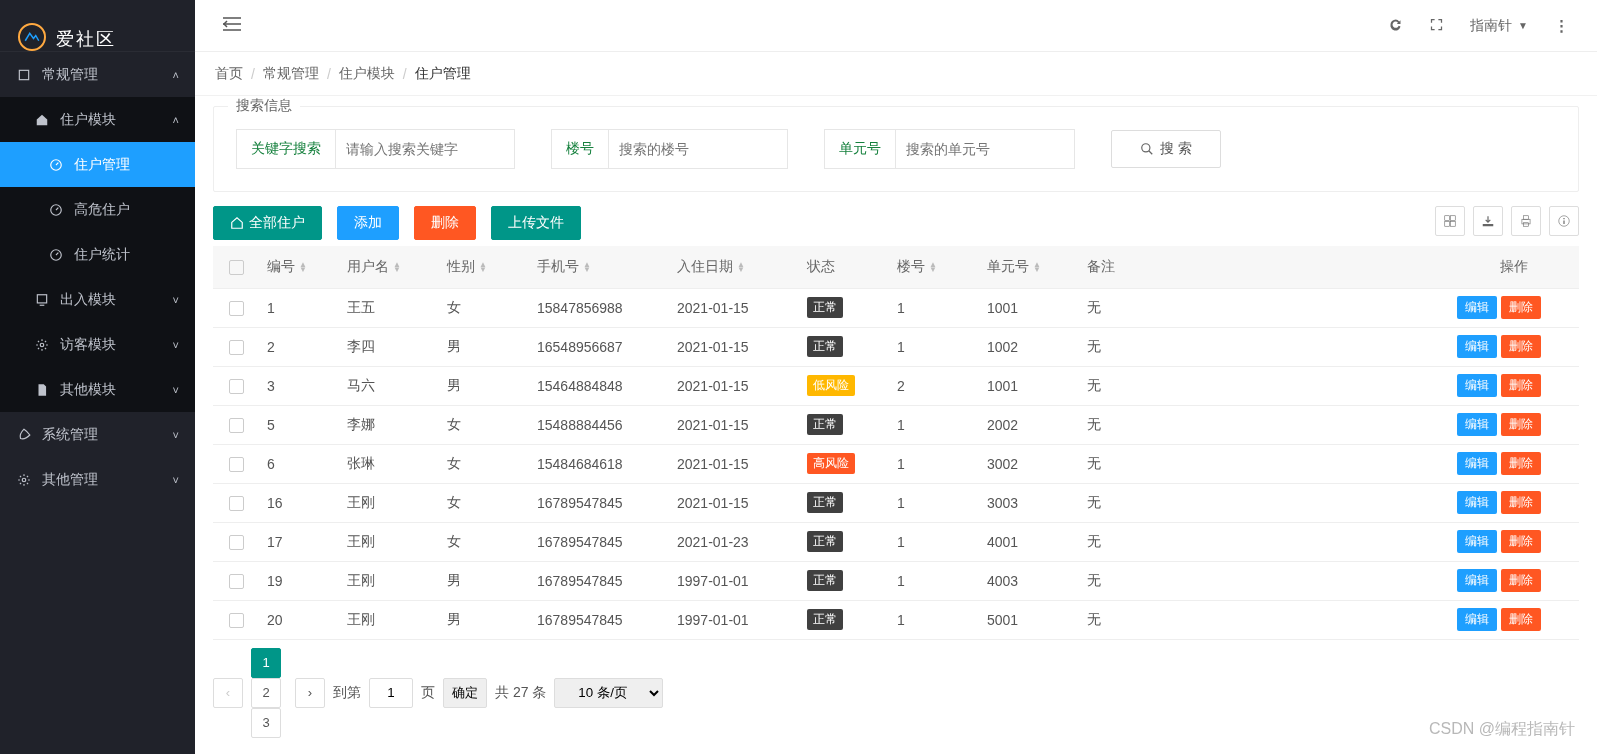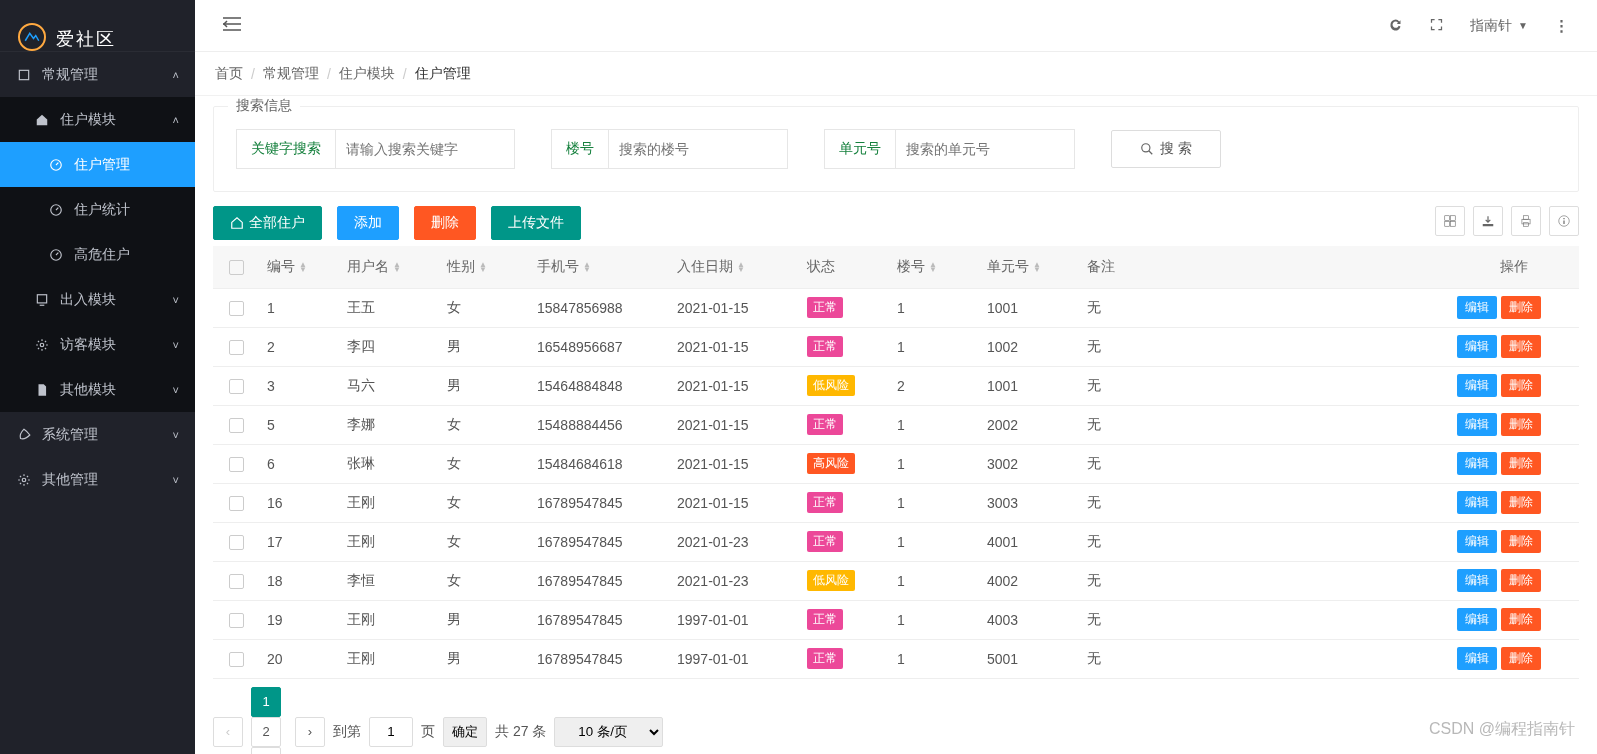--- a/index.html
+++ b/index.html
@@ -43,21 +43,21 @@
 .btn-orange{background:#ff5722;border-color:#ff5722;color:#fff}
 .toolbar .right-tools{margin-left:auto;display:flex;gap:8px}
 .sq{width:30px;height:30px;border:1px solid #ddd;display:flex;align-items:center;justify-content:center;cursor:pointer;color:#666;border-radius:2px}
 table{width:100%;border-collapse:collapse}
 th,td{text-align:left;font-weight:normal;font-size:14px}
 thead th{height:42px;background:#f7f7f7;border-bottom:1px solid #eee;color:#666;padding:0 8px}
 tbody td{height:39px;border-bottom:1px solid #eee;padding:0 8px;color:#555}
 .cb{width:15px;height:15px;border:1px solid #ccc;display:inline-block;border-radius:2px;cursor:pointer;vertical-align:middle}
 .sort{display:inline-flex;flex-direction:column;margin-left:4px;vertical-align:middle;line-height:5px;font-size:8px;color:#bbb}
 .tag{display:inline-block;padding:2px 6px;font-size:12px;border-radius:2px;color:#fff}
-.tag-green{background:#ec4899}
+.tag-green{background:#404040}
 .tag-yellow{background:#ffb800}
 .tag-red{background:#ff5722}
 .sm-btn{display:inline-block;padding:3px 8px;font-size:12px;border-radius:2px;color:#fff;cursor:pointer}
 .sm-blue{background:#1e9fff}
 .sm-orange{background:#ff5722}
 .pager{display:flex;align-items:center;gap:8px;padding:8px 0;color:#555}
 .pg-btn{min-width:30px;height:30px;border:1px solid #ddd;display:flex;align-items:center;justify-content:center;cursor:pointer;border-radius:2px;font-size:13px;padding:0 8px}
 .pg-btn.active{background:#009688;border-color:#009688;color:#fff}
 .pg-btn.disabled{color:#ccc}
 .pg-input{width:44px;height:30px;border:1px solid #ddd;text-align:center;outline:none;border-radius:2px}
@@ -107,30 +107,30 @@
           </span>
           <span>住户管理</span>
         </div>
         <div class="menu-item level3">
           <span class="mi-icon">
             <svg width="14" height="14" viewBox="0 0 24 24">
               <circle cx="12" cy="12" r="9" fill="none" stroke="currentColor" stroke-width="2"></circle>
               <path d="M12 12l4-4" stroke="currentColor" stroke-width="2"></path>
             </svg>
           </span>
-          <span>住户统计</span>
+          <span>高危住户</span>
         </div>
         <div class="menu-item level3">
           <span class="mi-icon">
             <svg width="14" height="14" viewBox="0 0 24 24">
               <circle cx="12" cy="12" r="9" fill="none" stroke="currentColor" stroke-width="2"></circle>
               <path d="M12 12l4-4" stroke="currentColor" stroke-width="2"></path>
             </svg>
           </span>
-          <span>高危住户</span>
+          <span>住户统计</span>
         </div>
         <div class="menu-item level2">
           <span class="mi-icon">
             <svg width="14" height="14" viewBox="0 0 24 24">
               <rect x="4" y="3" width="16" height="14" fill="none" stroke="currentColor" stroke-width="2"></rect>
               <path d="M8 21h8" stroke="currentColor" stroke-width="2"></path>
             </svg>
           </span>
           <span>出入模块</span>
           <span class="chev">˅</span>
@@ -388,33 +388,20 @@
               <td>16789547845</td>
               <td>2021-01-23</td>
               <td><span class="tag tag-green">正常</span></td>
               <td>1</td>
               <td>4001</td>
               <td>无</td>
               <td class="td-op"><span class="sm-btn sm-blue">编辑</span> <span class="sm-btn sm-orange">删除</span></td>
             </tr>
             <tr>
               <td style="text-align:center"><span class="cb"></span></td>
-              <td>18</td>
-              <td>李恒</td>
-              <td>女</td>
-              <td>16789547845</td>
-              <td>2021-01-23</td>
-              <td><span class="tag tag-yellow">低风险</span></td>
-              <td>1</td>
-              <td>4002</td>
-              <td>无</td>
-              <td class="td-op"><span class="sm-btn sm-blue">编辑</span> <span class="sm-btn sm-orange">删除</span></td>
-            </tr>
-            <tr>
-              <td style="text-align:center"><span class="cb"></span></td>
               <td>19</td>
               <td>王刚</td>
               <td>男</td>
               <td>16789547845</td>
               <td>1997-01-01</td>
               <td><span class="tag tag-green">正常</span></td>
               <td>1</td>
               <td>4003</td>
               <td>无</td>
               <td class="td-op"><span class="sm-btn sm-blue">编辑</span> <span class="sm-btn sm-orange">删除</span></td>

